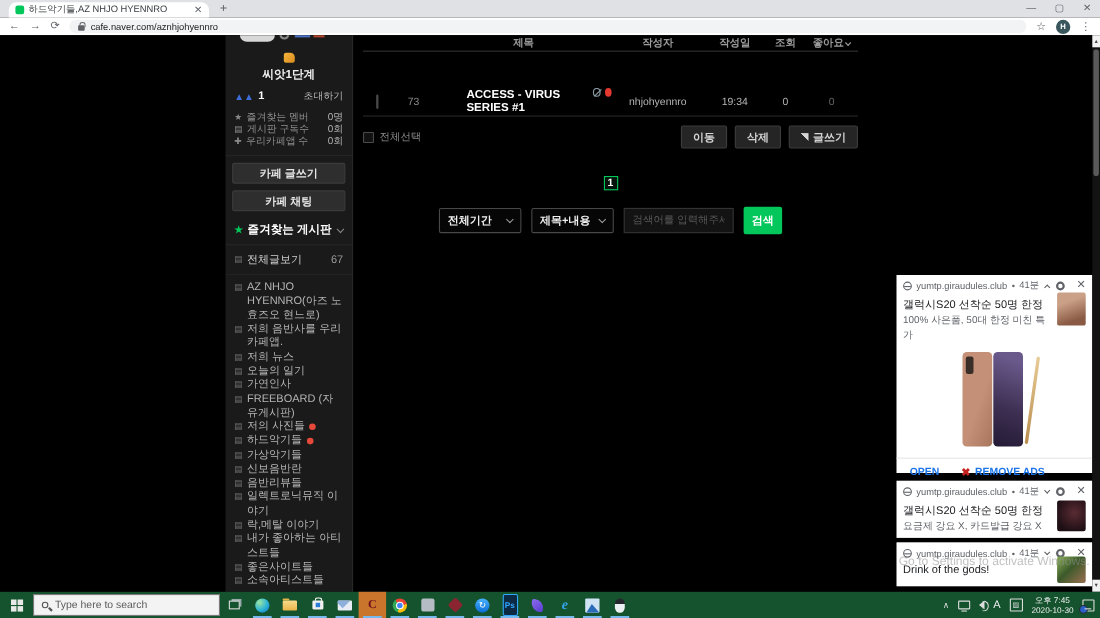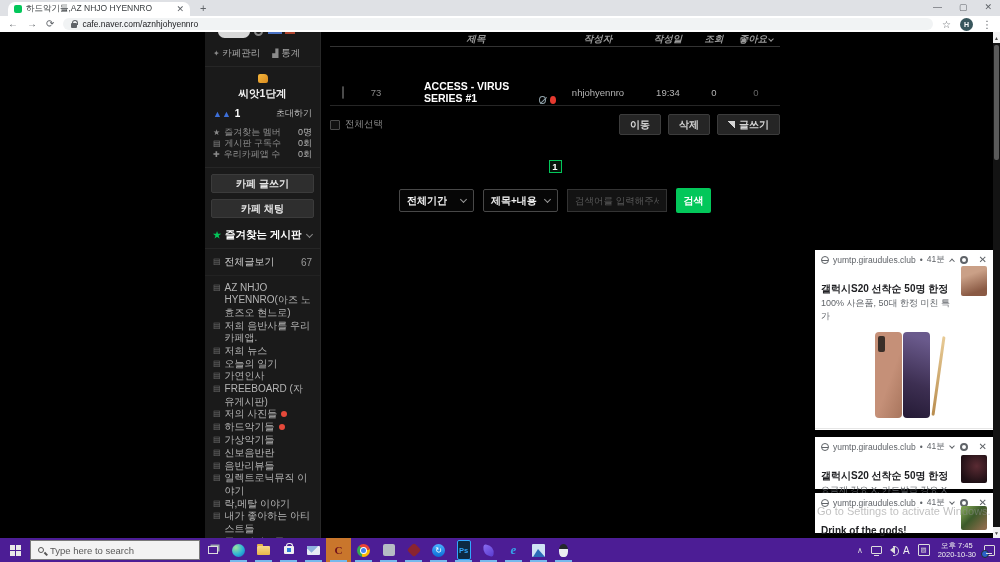--- a/index.html
+++ b/index.html
@@ -65,28 +65,28 @@
   .b-ic { color:#6f6f6f; font-size:8px; flex:none; line-height:12.4px; }
   .boards { padding:6px 8px 0; }
   .board-item { display:flex; gap:4px; align-items:flex-start; color:#b5b5b5; font-size:10px;
                 line-height:12.4px; margin-bottom:0.4px; }
   .new-dot { width:6px; height:6px; background:#e5493a; border-radius:50%; margin-top:3px; flex:none; }
 
   
   .main { position:absolute; left:330px; top:1px; width:450px; }
   .thead, .trow { display:grid; grid-template-columns:26px 40px 1fr 84px 56px 36px 48px; align-items:center; }
   .thead { height:14px; border-bottom:1px solid #333; color:#9a9a9a; font-size:9.5px; font-weight:bold; }
-  .thead div { text-align:center;font-style:italic; }
+  .thead div { text-align:center; }
   .likes-h { display:flex; align-items:center; justify-content:center; gap:2px; }
   .sort-caret { width:4px; height:4px; border-right:1px solid #9a9a9a; border-bottom:1px solid #9a9a9a; transform:rotate(45deg); margin-top:-2px; }
   .trow { height:27px; border-bottom:1px solid #262626; color:#b5b5b5; font-size:9.5px;margin-top:32px; }
   .trow div { text-align:center; }
   .chk { width:10px; height:10px; border:1px solid #4a4a4a; border-radius:1px; background:#111; margin:0 auto; }
   .no-cell { color:#8a8a8a; }
-  .title-cell { text-align:left !important; display:flex; align-items:flex-end; gap:4px; padding-left:28px; }
+  .title-cell { text-align:left !important; display:flex; align-items:flex-start; gap:4px; padding-left:28px; }
   .post-title { color:#fff; font-weight:bold; font-size:10.5px; }
   .slash-ic { width:8px; height:8px; border:1px solid #8fa0a8; border-radius:50%; position:relative; }
   .slash-ic::before { content:""; position:absolute; left:-1px; top:3px; width:9px; height:1px; background:#8fa0a8; transform:rotate(-45deg); }
   .red-dot { width:8px; height:8px; background:#e5392f; border-radius:50%; }
   .likes-cell { color:#666; }
   .controls { display:flex; align-items:center; margin-top:8px; height:21px; }
   .selall { display:flex; align-items:center; gap:5px; color:#8a8a8a; font-size:9.5px; }
   .btns { margin-left:auto; display:flex; gap:7px;justify-content:flex-end; }
   .dbtn { height:21px; padding:0 10px; background:#252525; border:1px solid #3c3c3c; border-radius:2px;
           color:#d5d5d5; font-size:10px; font-weight:bold; display:flex; align-items:center; gap:4px; }
@@ -110,21 +110,21 @@
   .n-head { display:flex; align-items:center; gap:4px; padding:4px 6px 2px; color:#5f6368; font-size:8.5px; }
   .globe { width:8px; height:8px; border:1px solid #5f6368; border-radius:50%; position:relative; flex:none; }
   .globe::before { content:""; position:absolute; left:0; top:3px; width:6px; height:1px; background:#5f6368; }
   .n-src { white-space:nowrap; overflow:hidden; }
   .n-time { white-space:nowrap; }
   .n-chev { width:4px; height:4px; border-right:1px solid #5f6368; border-bottom:1px solid #5f6368; margin-left:1px; }
   .chev-up { transform:rotate(-135deg) translate(-1px,-1px); }
   .chev-dn { transform:rotate(45deg); margin-top:-2px; }
   .n-gear { margin-left:auto; width:8px; height:8px; border:2px solid #5f6368; border-radius:50%; }
   .n-x { color:#5f6368; font-size:10px; margin-left:7px; line-height:1; }
-  .n-title { padding:2px 6px 0; color:#202124; font-weight:bold; font-size:10px; width:140px;margin-top:12px; }
+  .n-title { padding:2px 6px 0; color:#202124; font-weight:normal; font-size:10px; width:140px; }
   .n-body { padding:1px 6px; color:#5f6368; font-size:9px; width:142px; }
   .n-thumb { position:absolute; right:6px; top:16px; width:26px; height:30px; border-radius:2px; }
   .t-phone { background:linear-gradient(160deg,#caa087 30%,#8a5a44 80%); }
   .t-dark  { background:radial-gradient(circle at 60% 40%, #5a2b33, #1d0f14 75%); }
   .t-drink { background:linear-gradient(135deg,#7a9e4f 10%,#3c5a2a 45%,#8a6b4a 90%); }
   .n-image { position:relative; height:92px; margin-top:6px; }
   .ph-back { position:absolute; left:60px; top:2px; width:27px; height:86px; border-radius:4px;
              background:linear-gradient(110deg,#c59078 55%,#a8755d); }
   .ph-back::before { content:""; position:absolute; left:3px; top:4px; width:7px; height:16px;
                      background:#3a2e28; border-radius:2px; }
@@ -141,21 +141,21 @@
                opacity:.55; z-index:6; pointer-events:none; white-space:nowrap; }
 
   
   .pg-scroll { position:absolute; right:0; top:32px; bottom:24px; width:7px; background:#131313; z-index:7; }
   .sb-btn { position:absolute; left:0; width:7px; height:11px; background:#f2f2f2; color:#4a4a4a;
             font-size:5px; display:flex; align-items:center; justify-content:center; }
   .sb-top { top:0; } .sb-bot { bottom:0; }
   .sb-thumb { position:absolute; left:1px; top:13px; width:5px; height:115px; background:#5a5a5a; border-radius:2px; }
 
   
-  .taskbar { position:absolute; left:0; right:0; bottom:0; height:24px; background:#4c1d95;
+  .taskbar { position:absolute; left:0; right:0; bottom:0; height:24px; background:#14532d;
              display:flex; align-items:center; z-index:8; }
   .start { width:30px; height:24px; display:flex; align-items:center; justify-content:center; }
   .win-logo { display:grid; grid-template-columns:5px 5px; grid-template-rows:5px 5px; gap:1px; }
   .win-logo span { background:#e8e8e8; }
   .tsearch { width:170px; height:20px; background:#f3f3f3; border:1px solid #7a7a7a; display:flex;
              align-items:center; gap:6px; padding:0 7px; color:#5a5a5a; font-size:9.5px; }
   .mag { width:6px; height:6px; border:1.5px solid #555; border-radius:50%; position:relative; flex:none;}
   .mag::after { content:""; position:absolute; left:5px; top:5px; width:4px; height:1.5px; background:#555; transform:rotate(45deg); }
   .tview { width:26px; height:24px; display:flex; align-items:center; justify-content:center; }
   .tview span { width:10px; height:8px; border:1px solid #ddd; box-shadow:2px -2px 0 -0.5px #9aa; }
@@ -242,24 +242,20 @@
 
   <div class="page">
 
     <div class="sidebar">
       <div class="profile-cut">
         <span class="p-oval"></span>
         <span class="p-circ"></span>
         <span class="p-mark1"></span>
         <span class="p-mark2"></span>
       </div>
-      <div class="manage-row">
-        <span><span class="mini-ic">✦</span> <span>카페관리</span></span>
-        <span><span class="mini-ic">▟</span> <span>통계</span></span>
-      </div>
       <div class="level-row">
         <span class="hand-ic"></span>
         <span>씨앗1단계</span>
       </div>
       <div class="invite-row">
         <span class="ppl-ic">▲▲</span>
         <span class="mcount">1</span>
         <span class="invite">초대하기</span>
       </div>
       <div class="stats">

